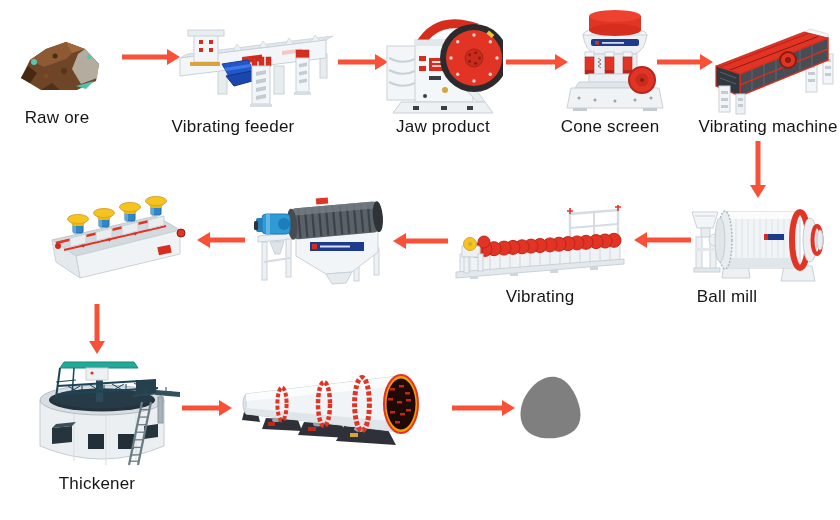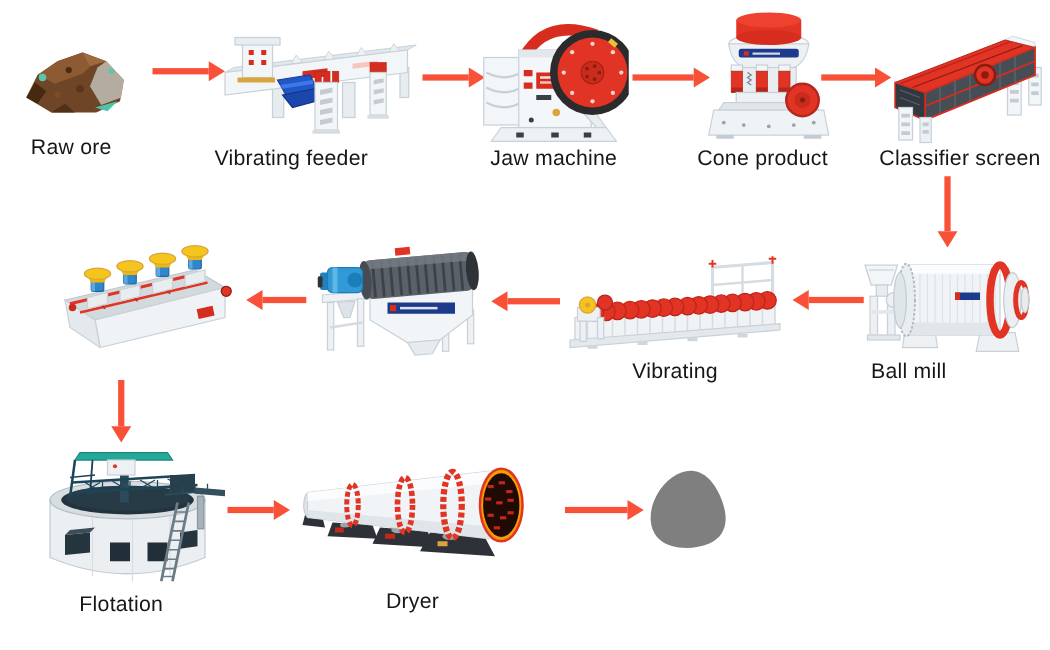--- a/index.html
+++ b/index.html
@@ -135,21 +135,21 @@
         <circle cx="107.3" cy="31.7" r="1.7" fill="#f3d7d2"></circle>
       <circle cx="91" cy="48" r="9" fill="#c92b1c" stroke="#a82114"></circle>
       <circle cx="96.5" cy="48" r="1.5" fill="#8c1b10"></circle>
         <circle cx="92.7" cy="53.2" r="1.5" fill="#8c1b10"></circle>
       <circle cx="86.6" cy="51.2" r="1.5" fill="#8c1b10"></circle>
         <circle cx="86.6" cy="44.8" r="1.5" fill="#8c1b10"></circle>
       <circle cx="92.7" cy="42.8" r="1.5" fill="#8c1b10"></circle>
       <rect x="104" y="22" width="7" height="4" fill="#e8c23a" transform="rotate(40 107 24)"></rect>
     </svg>
   </figure>
-  <div class="lbl" style="left:383px;top:116px;width:120px">Jaw machine</div>
+  <div class="lbl" style="left:383px;top:116px;width:120px">Jaw product</div>
 
   <div class="arr arr-r" style="left:506px;top:53px;width:62px;height:18px">
       <span class="shaft"></span>
       <span class="head"></span>
     </div>
 
   <figure class="node" style="left:565px;top:8px;width:100px;height:110px">
     <svg viewBox="0 0 100 110">
       <ellipse cx="50" cy="27" rx="32" ry="8" fill="#f5f7f9" stroke="#c9d1d8"></ellipse>
       <path d="M18 27 Q20 42 30 46 L70 46 Q80 42 82 27 Z" fill="#eef1f4" stroke="#c9d1d8"></path>
@@ -178,21 +178,21 @@
       <circle cx="50" cy="93" r="1.5" fill="#9aa3ab"></circle>
         <circle cx="70" cy="92" r="1.5" fill="#9aa3ab"></circle>
       <circle cx="86" cy="90" r="1.5" fill="#9aa3ab"></circle>
       <circle cx="77" cy="72" r="13" fill="#e23424" stroke="#b5271c" stroke-width="2"></circle>
       <circle cx="77" cy="72" r="6.5" fill="#c92b1c"></circle>
       <circle cx="77" cy="72" r="2" fill="#8c1b10"></circle>
       <rect x="8" y="100" width="14" height="3" fill="#c3ccd3"></rect>
       <rect x="78" y="100" width="14" height="3" fill="#c3ccd3"></rect>
     </svg>
   </figure>
-  <div class="lbl" style="left:545px;top:116px;width:130px">Cone product</div>
+  <div class="lbl" style="left:545px;top:116px;width:130px">Cone screen</div>
 
   <div class="arr arr-r" style="left:657px;top:53px;width:56px;height:18px">
       <span class="shaft"></span>
       <span class="head"></span>
     </div>
 
   <figure class="node" style="left:706px;top:24px;width:132px;height:92px">
     <svg viewBox="0 0 132 92">
       <rect x="100" y="36" width="11" height="32" fill="#f3f6f8" stroke="#c9d1d8"></rect>
       <rect x="102" y="41" width="7" height="3" fill="#c4ccd2"></rect>
@@ -220,21 +220,21 @@
       <circle cx="82" cy="36" r="3" fill="#8c1b10"></circle>
       <rect x="13" y="62" width="11" height="26" fill="#f3f6f8" stroke="#c9d1d8"></rect>
       <rect x="15" y="67" width="7" height="3" fill="#c4ccd2"></rect>
         <rect x="15" y="74" width="7" height="3" fill="#c4ccd2"></rect>
         <rect x="15" y="81" width="7" height="3" fill="#c4ccd2"></rect>
       <rect x="30" y="70" width="9" height="20" fill="#eef1f4" stroke="#c9d1d8"></rect>
       <rect x="32" y="74" width="5" height="3" fill="#c4ccd2"></rect>
         <rect x="32" y="80" width="5" height="3" fill="#c4ccd2"></rect>
     </svg>
   </figure>
-  <div class="lbl" style="left:698px;top:116px;width:140px">Classifier screen</div>
+  <div class="lbl" style="left:698px;top:116px;width:140px">Vibrating machine</div>
 
   <div class="arr arr-d" style="left:749px;top:141px;width:18px;height:57px">
       <span class="shaft"></span>
       <span class="head"></span>
     </div>
 
   <figure class="node" style="left:688px;top:196px;width:142px;height:88px">
     <svg viewBox="0 0 142 88">
       <polygon points="4,16 30,16 25,32 9,32" fill="#f3f6f8" stroke="#c9d1d8"></polygon>
       <line x1="7" y1="20" x2="27" y2="20" stroke="#c9d1d8"></line>
@@ -471,21 +471,21 @@
       <line x1="110.4" y1="57.6" x2="119.4" y2="57.6" stroke="#6b7c86" stroke-width="1.3"></line>
       <line x1="108.9" y1="65.1" x2="117.9" y2="65.1" stroke="#6b7c86" stroke-width="1.3"></line>
       <line x1="107.3" y1="72.7" x2="116.3" y2="72.7" stroke="#6b7c86" stroke-width="1.3"></line>
       <line x1="105.8" y1="80.2" x2="114.8" y2="80.2" stroke="#6b7c86" stroke-width="1.3"></line>
       <line x1="104.2" y1="87.8" x2="113.2" y2="87.8" stroke="#6b7c86" stroke-width="1.3"></line>
       <line x1="102.6" y1="95.4" x2="111.6" y2="95.4" stroke="#6b7c86" stroke-width="1.3"></line>
       <line x1="101.1" y1="102.9" x2="110.1" y2="102.9" stroke="#6b7c86" stroke-width="1.3"></line>
       <line x1="99.8" y1="109.2" x2="108.8" y2="109.2" stroke="#6b7c86" stroke-width="1.3"></line>
     </svg>
   </figure>
-  <div class="lbl" style="left:37px;top:473px;width:120px">Flotation</div>
+  <div class="lbl" style="left:37px;top:473px;width:120px">Thickener</div>
 
   <div class="arr arr-r" style="left:182px;top:399px;width:50px;height:18px">
       <span class="shaft"></span>
       <span class="head"></span>
     </div>
 
   <figure class="node" style="left:238px;top:364px;width:204px;height:90px">
     <svg viewBox="0 0 204 90">
       <polygon points="6,48 20,50 22,58 4,56" fill="#2e3238"></polygon>
       <ellipse cx="9" cy="40" rx="4" ry="10" fill="#e0e5e9" stroke="#c3ccd3"></ellipse>
@@ -512,21 +512,20 @@
       <rect x="167" y="28" width="5" height="2.5" fill="#c3271a"></rect>
         <rect x="150" y="34" width="5" height="2.5" fill="#c3271a"></rect>
       <rect x="159" y="37" width="5" height="2.5" fill="#c3271a"></rect>
         <rect x="168" y="35" width="5" height="2.5" fill="#c3271a"></rect>
       <rect x="152" y="47" width="5" height="2.5" fill="#c3271a"></rect>
         <rect x="162" y="49" width="5" height="2.5" fill="#c3271a"></rect>
       <rect x="168" y="45" width="5" height="2.5" fill="#c3271a"></rect>
         <rect x="157" y="57" width="5" height="2.5" fill="#c3271a"></rect>
     </svg>
   </figure>
-  <div class="lbl" style="left:270px;top:470px;width:120px">Dryer</div>
 
   <div class="arr arr-r" style="left:452px;top:399px;width:63px;height:18px">
       <span class="shaft"></span>
       <span class="head"></span>
     </div>
 
   <figure class="node" style="left:516px;top:374px;width:78px;height:74px">
     <svg viewBox="0 0 78 74">
       <path d="M40 3 C51 5 59 17 63 31 C67 45 63 56 51 61 C39 66 20 66 11 57 C2 48 3 33 10 21 C17 9 29 1 40 3 Z" fill="#7f7f7f"></path>
     </svg>

